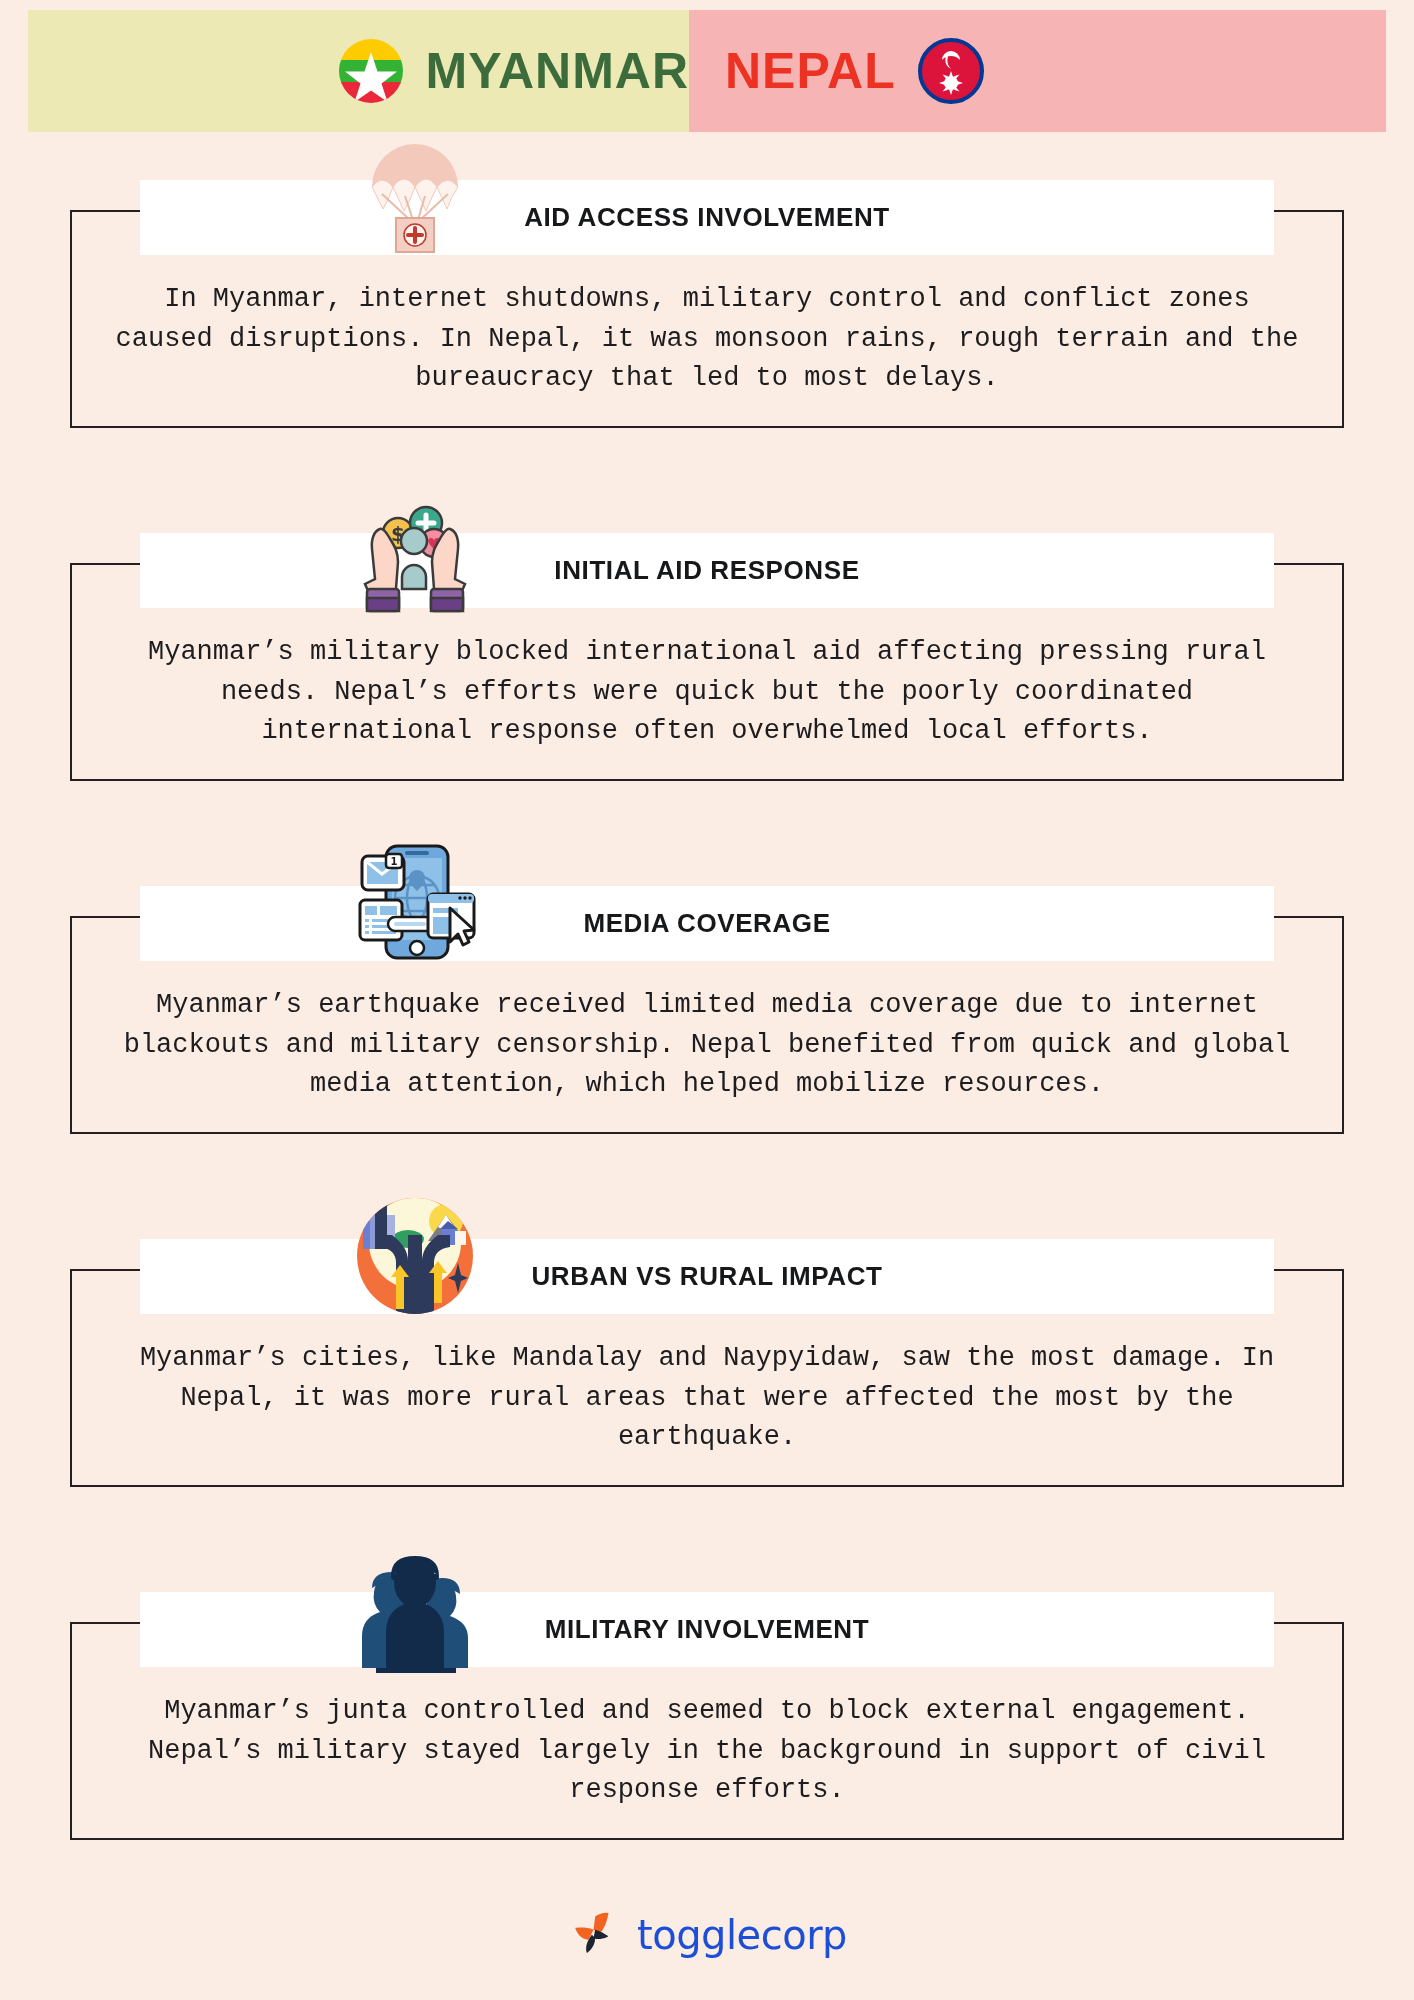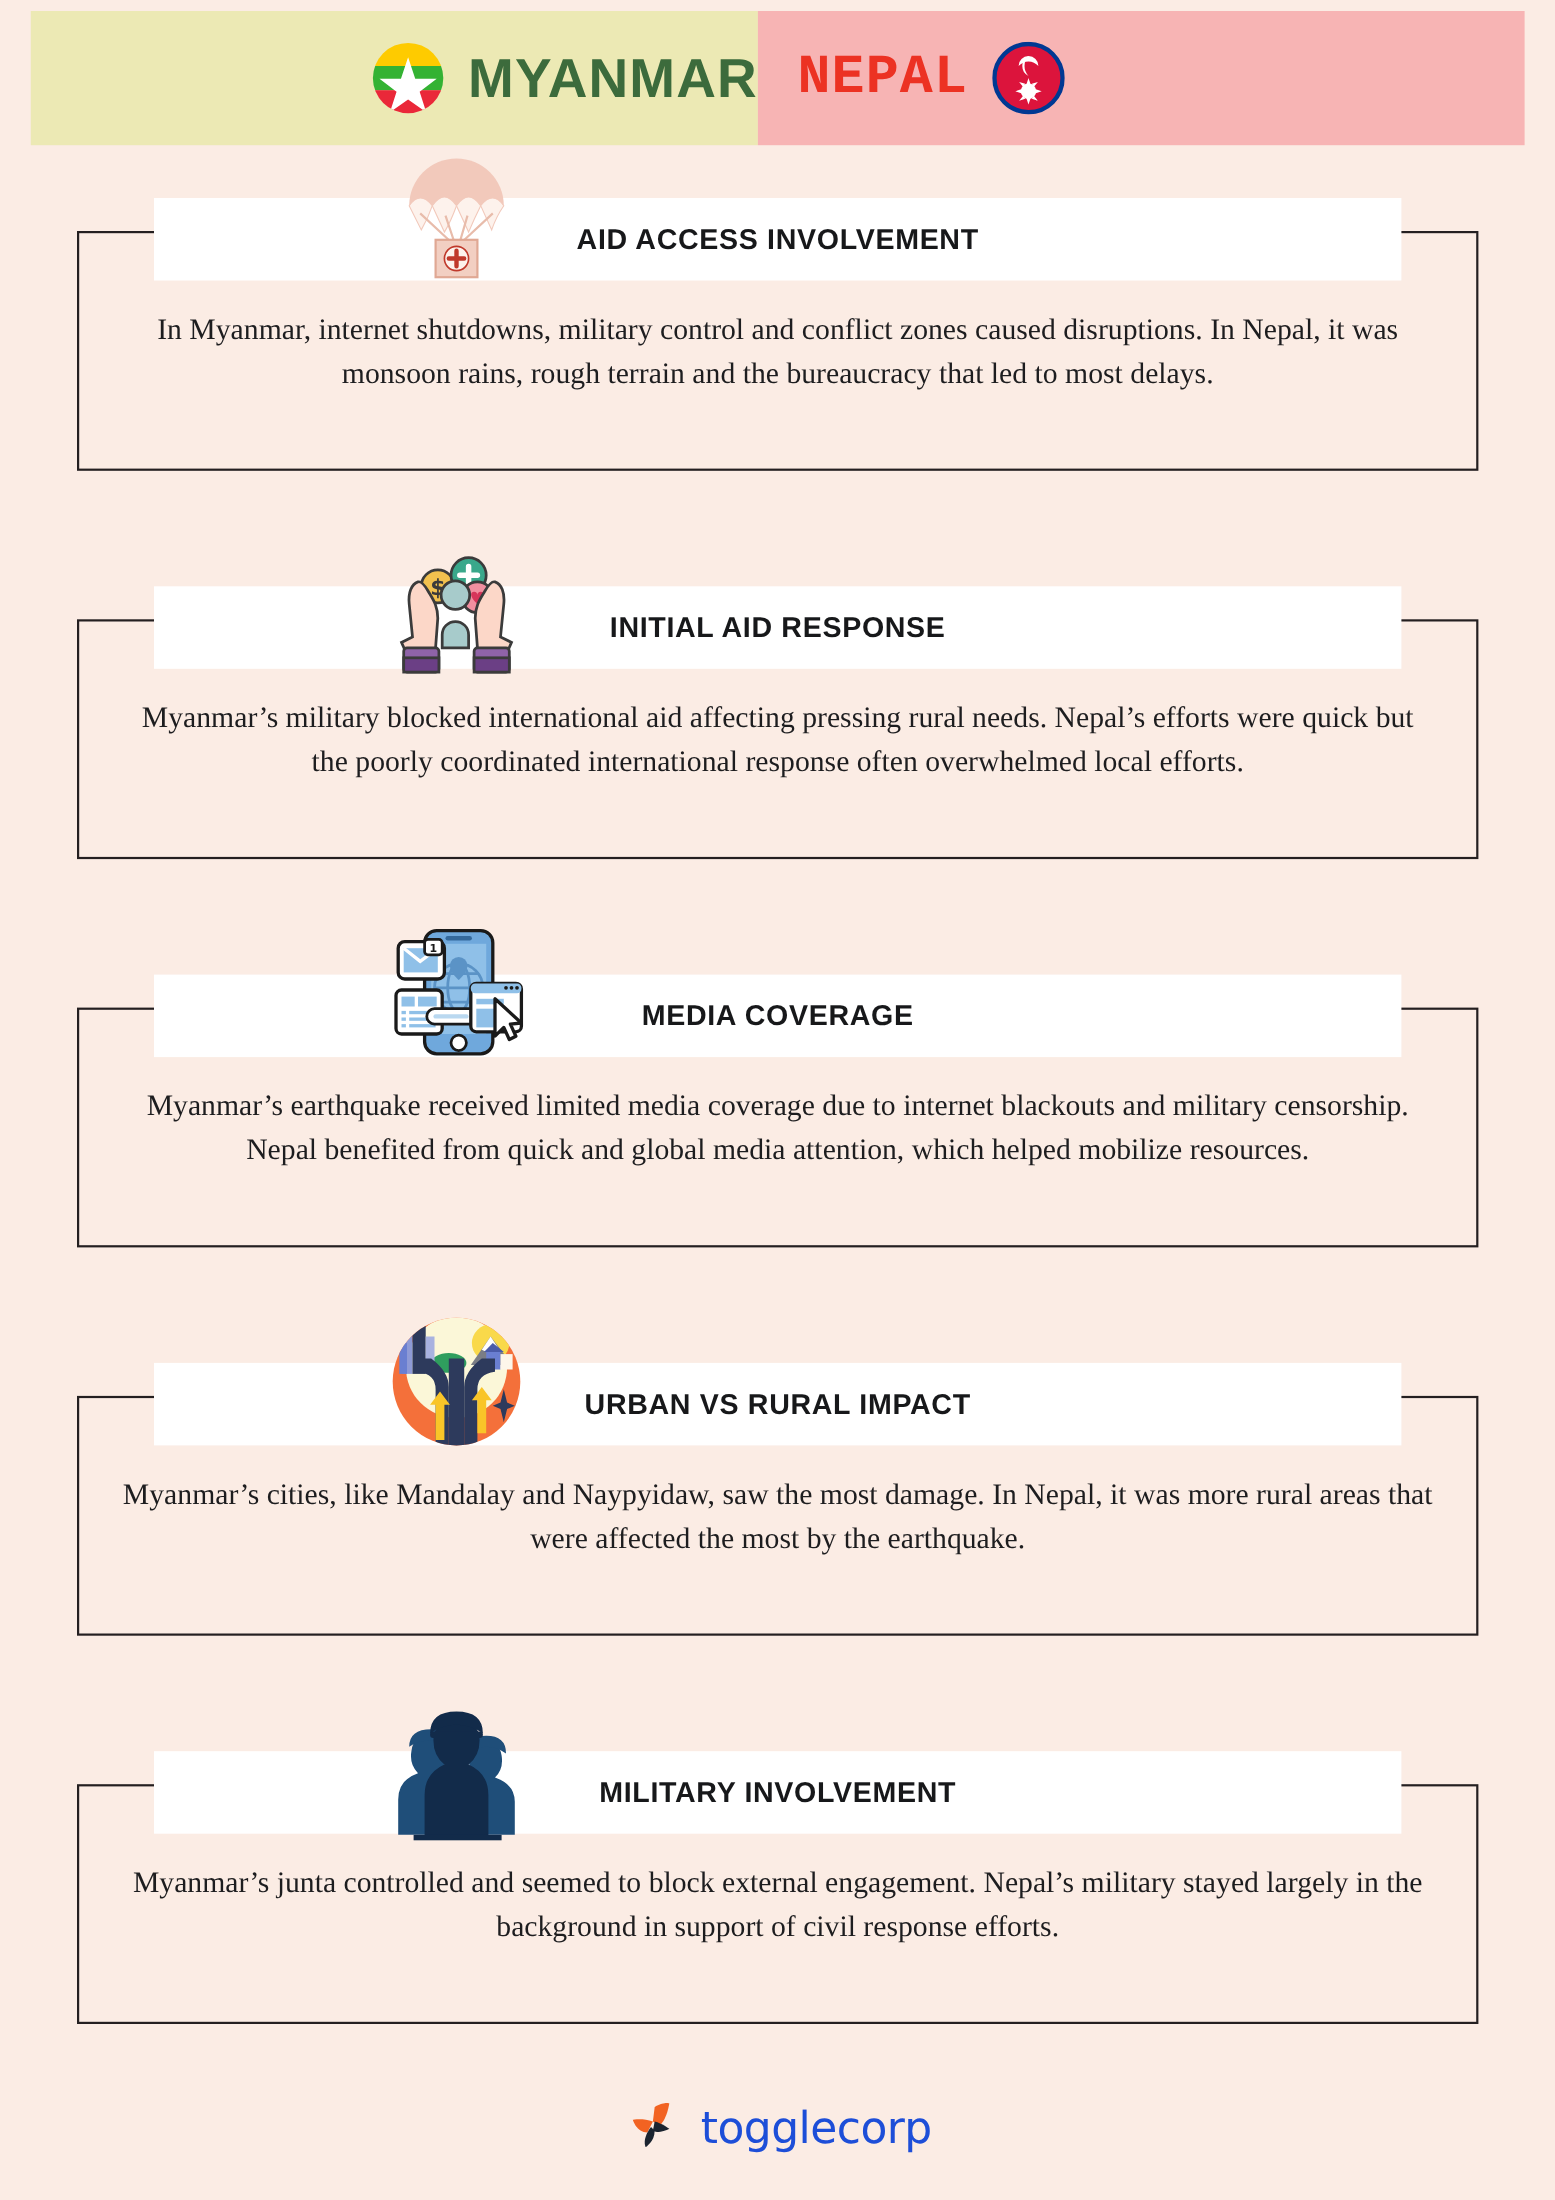--- a/index.html
+++ b/index.html
@@ -36,21 +36,21 @@
     background: #f7b4b4;
     justify-content: flex-start;
     padding-left: 36px;
   }
   .country-name {
     font-size: 50px;
     font-weight: 700;
     letter-spacing: 1px;
   }
   .country-name.myanmar { color: #3c6b3c; margin-left: 22px; }
-  .country-name.nepal { color: #ec3223; margin-right: 22px; font-family: Liberation Mono, monospace; }
+  .country-name.nepal { color: #ec3223; margin-right: 22px; }
 
   .flag { width: 66px; height: 66px; flex: 0 0 66px; }
 
   
   .cards { position: absolute; top: 150px; left: 0; width: 1414px; }
 
   .card {
     position: relative;
     height: 278px;
     margin-bottom: 75px;
@@ -93,21 +93,21 @@
   }
   .card-body {
     position: absolute;
     left: 110px;
     right: 110px;
     top: 130px;
     text-align: center;
     font-size: 27px;
     line-height: 1.47;
     color: #1d1d1f;
-    font-family: Liberation Serif, serif;
+    font-family: Liberation Mono, monospace;
   }
 
   
   .footer {
     position: absolute;
     bottom: 38px;
     left: 0;
     width: 1414px;
     display: flex;
     align-items: center;

